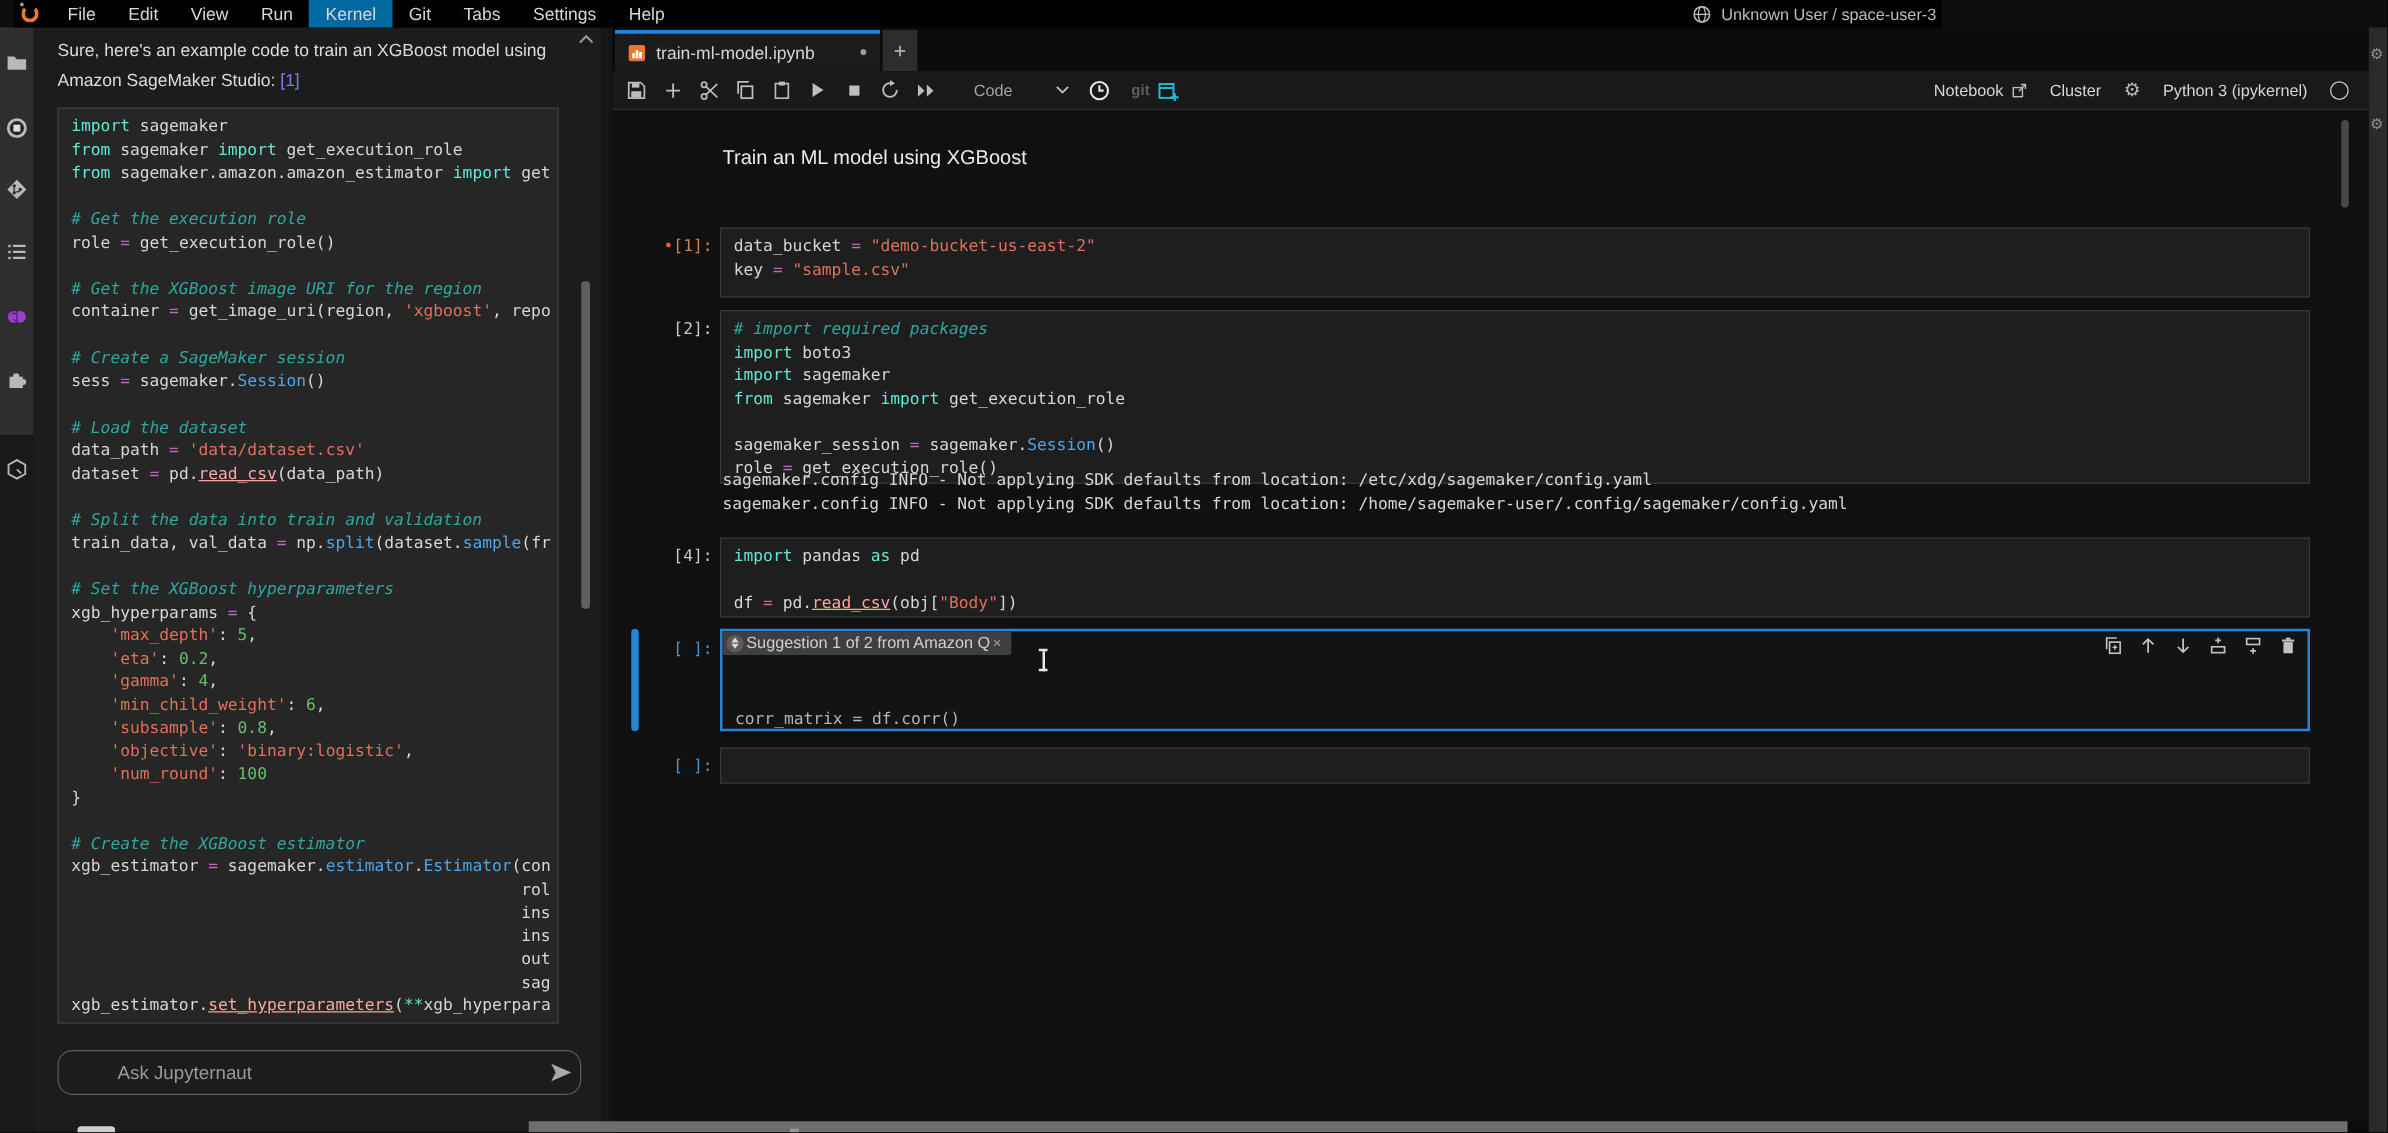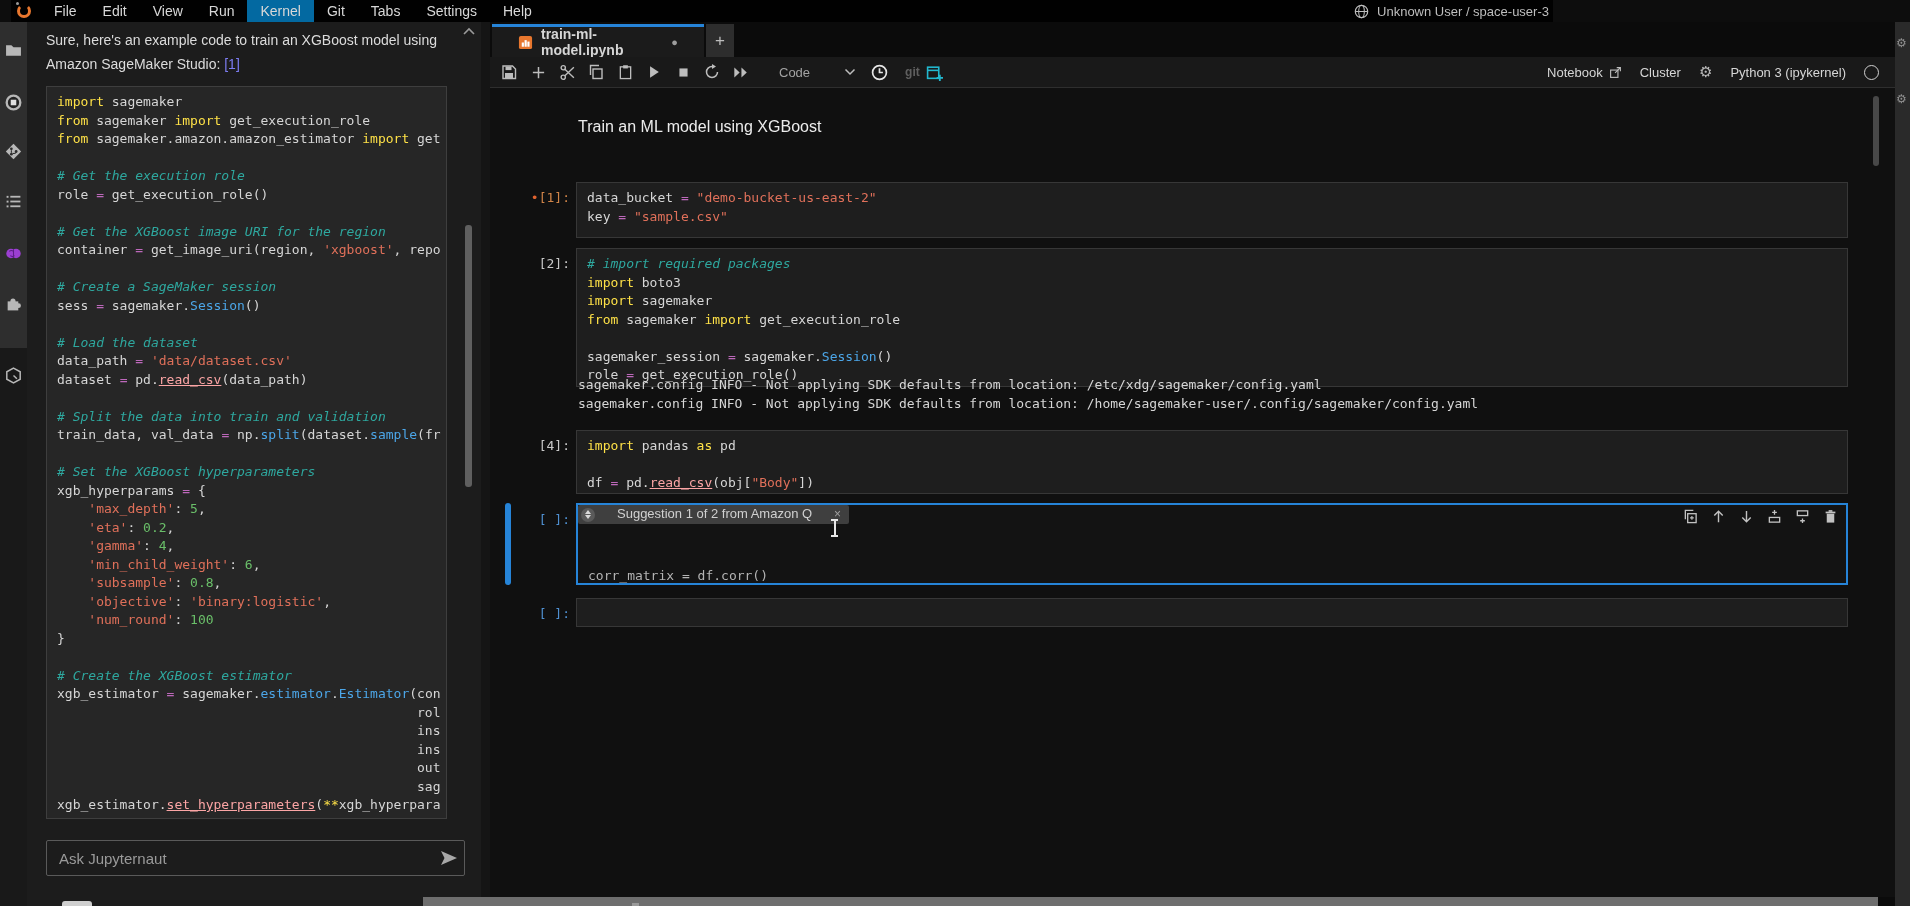--- a/index.html
+++ b/index.html
@@ -22,31 +22,31 @@
   #chatpanel{position:absolute;left:27px;top:22px;width:454px;height:884px;background:#1c1c1c;}
   #chat-intro{position:absolute;left:19px;top:6px;width:400px;font-size:14px;line-height:24px;color:#dcdcdc;}
   .cite{color:#7d7df2;}
   #chat-code{position:absolute;left:19px;top:64px;width:401px;height:733px;background:#262626;
              border:1px solid #3e3e3e;box-sizing:border-box;padding:6px 0 6px 10px;
              font-family:"DejaVu Sans Mono",monospace;font-size:13px;line-height:18.5px;
              white-space:pre;overflow:hidden;color:#d6d6d6;}
   #chat-scrollbar{position:absolute;left:438px;top:203px;width:7px;height:262px;background:#5f5f5f;border-radius:3px;}
   #chat-chevron{position:absolute;left:435px;top:4px;width:14px;height:10px;}
   #chat-inputbox{position:absolute;left:19px;top:818px;width:419px;height:36px;border:1px solid #5a5a5a;
-                 border-radius:2px;box-sizing:border-box;display:flex;align-items:center;}
+                 border-radius:12px;box-sizing:border-box;display:flex;align-items:center;padding-left:35px;}
   #chat-input{flex:1;background:transparent;border:none;outline:none;color:#cfcfcf;font-size:15px;
               padding:0 12px;font-family:"Liberation Sans",sans-serif;}
   #chat-input::placeholder{color:#9a9a9a;}
   #send-btn{width:30px;height:22px;display:flex;align-items:center;justify-content:center;}
   
   #splitter{position:absolute;left:481px;top:22px;width:9px;height:884px;background:#151515;}
   
   #main{position:absolute;left:490px;top:22px;width:1405px;height:884px;background:#0b0b0b;}
   #tab{position:absolute;left:2px;top:2px;width:212px;height:33px;background:#1b1b1b;
-       border-top:3px solid #2684d8;box-sizing:border-box;display:flex;align-items:center;gap:8px;padding:0 26px;font-weight:bold;}
+       border-top:3px solid #2684d8;box-sizing:border-box;display:flex;align-items:center;gap:8px;padding:0 10px;}
   #tab-title{font-size:14px;color:#d6d6d6;flex:1;}
   #tab-dot{color:#9e9e9e;font-size:11px;}
   #newtab{position:absolute;left:216px;top:2px;width:28px;height:33px;background:#2d2d2d;color:#bdbdbd;
           font-size:17px;display:flex;align-items:center;justify-content:center;}
   
   #toolbar{position:absolute;left:0;top:35px;width:1405px;height:31px;background:#191919;
            border-bottom:1px solid #2e2e2e;box-sizing:border-box;display:flex;align-items:center;padding:0 10px;}
   .tb-btn{width:18px;height:18px;margin-right:11px;display:flex;align-items:center;justify-content:center;}
   #celltype{display:flex;align-items:center;gap:34px;color:#a3a3a3;font-size:13px;margin:0 14px 0 18px;}
   #git-label{color:#5f5f5f;font-weight:bold;font-size:12px;margin:0 6px;}
@@ -61,21 +61,21 @@
           font-size:13px;}
   .p-gray{color:#c8c8c8;} .p-orange{color:#d08448;} .p-blue{color:#4f90d1;}
   .bullet{color:#e0632f;}
   .cell{position:absolute;left:86px;width:1272px;background:#1e1e1e;border:1px solid #373737;
         box-sizing:border-box;padding:6px 10px;font-family:"DejaVu Sans Mono",monospace;
         font-size:13px;line-height:18.5px;white-space:pre;overflow:hidden;color:#d6d6d6;}
   .cl{min-height:18.5px;}
   #cell-active{border:2px solid #2684d8;background:#131313;}
   #active-bar{position:absolute;left:15px;top:415px;width:6px;height:82px;background:#2684d8;border-radius:3px;}
   #suggestion-chip{position:absolute;left:0;top:0;height:19px;background:#3f3f3f;border-radius:2px;
-                   display:flex;align-items:center;gap:22px;padding:0 8px 0 3px;font-family:"Liberation Sans",sans-serif;
+                   display:flex;align-items:center;gap:2px;padding:0 8px 0 3px;font-family:"Liberation Sans",sans-serif;
                    font-size:13px;color:#d0d0d0;white-space:nowrap;}
   #cycler{width:14px;height:14px;border-radius:50%;background:#5a5a5a;display:flex;flex-direction:column;
           align-items:center;justify-content:center;gap:1px;}
   .tri-up{width:0;height:0;border-left:3px solid transparent;border-right:3px solid transparent;border-bottom:4px solid #d9d9d9;}
   .tri-dn{width:0;height:0;border-left:3px solid transparent;border-right:3px solid transparent;border-top:4px solid #d9d9d9;}
   #chip-close{color:#a0a0a0;font-size:12px;}
   #cell-toolbar{position:absolute;right:8px;top:4px;display:flex;gap:13px;}
   .ct-btn{width:15px;height:15px;}
   #nb-output{position:absolute;left:88px;top:288px;font-family:"DejaVu Sans Mono",monospace;font-size:13px;
              line-height:18px;color:#d0d0d0;white-space:pre;}
@@ -83,21 +83,21 @@
   #ibeam{position:absolute;left:340px;top:431px;width:9px;height:20px;}
   #ibeam:before{content:"";position:absolute;left:4px;top:2px;width:1.6px;height:16px;background:#e8e8e8;}
   #ibeam:after{content:"";position:absolute;left:1px;top:0;width:7px;height:2px;background:#e8e8e8;box-shadow:0 16px 0 #e8e8e8;}
   
   #rightstrip{position:absolute;left:1895px;top:22px;width:15px;height:884px;background:#2a2a2a;}
   
   #bottom-gray{position:absolute;left:423px;top:897px;width:1455px;height:9px;background:#6e6e6e;}
   #bottom-blob{position:absolute;left:62px;top:901px;width:30px;height:5px;background:#cfcfcf;border-radius:3px 3px 0 0;}
   #bottom-dot{position:absolute;left:632px;top:903px;width:7px;height:3px;background:#999;}
   
-  .tk-k{color:#fde047;} .tk-c{color:#2ea89f;font-style:italic;} .tk-s{color:#e0705a;}
+  .tk-k{color:#5eead4;} .tk-c{color:#2ea89f;font-style:italic;} .tk-s{color:#e0705a;}
   .tk-o{color:#bd68bb;} .tk-f{color:#4ca6e8;} .tk-fu{color:#fca5a5;text-decoration:underline;}
   .tk-n{color:#6abf69;} .tk-t{color:#d6d6d6;} .tk-g{color:#b4b4b4;}
   svg{display:block;}
 </style>
 </head>
 <body>
 
 <div id="screen">
 
   <div id="menubar">

